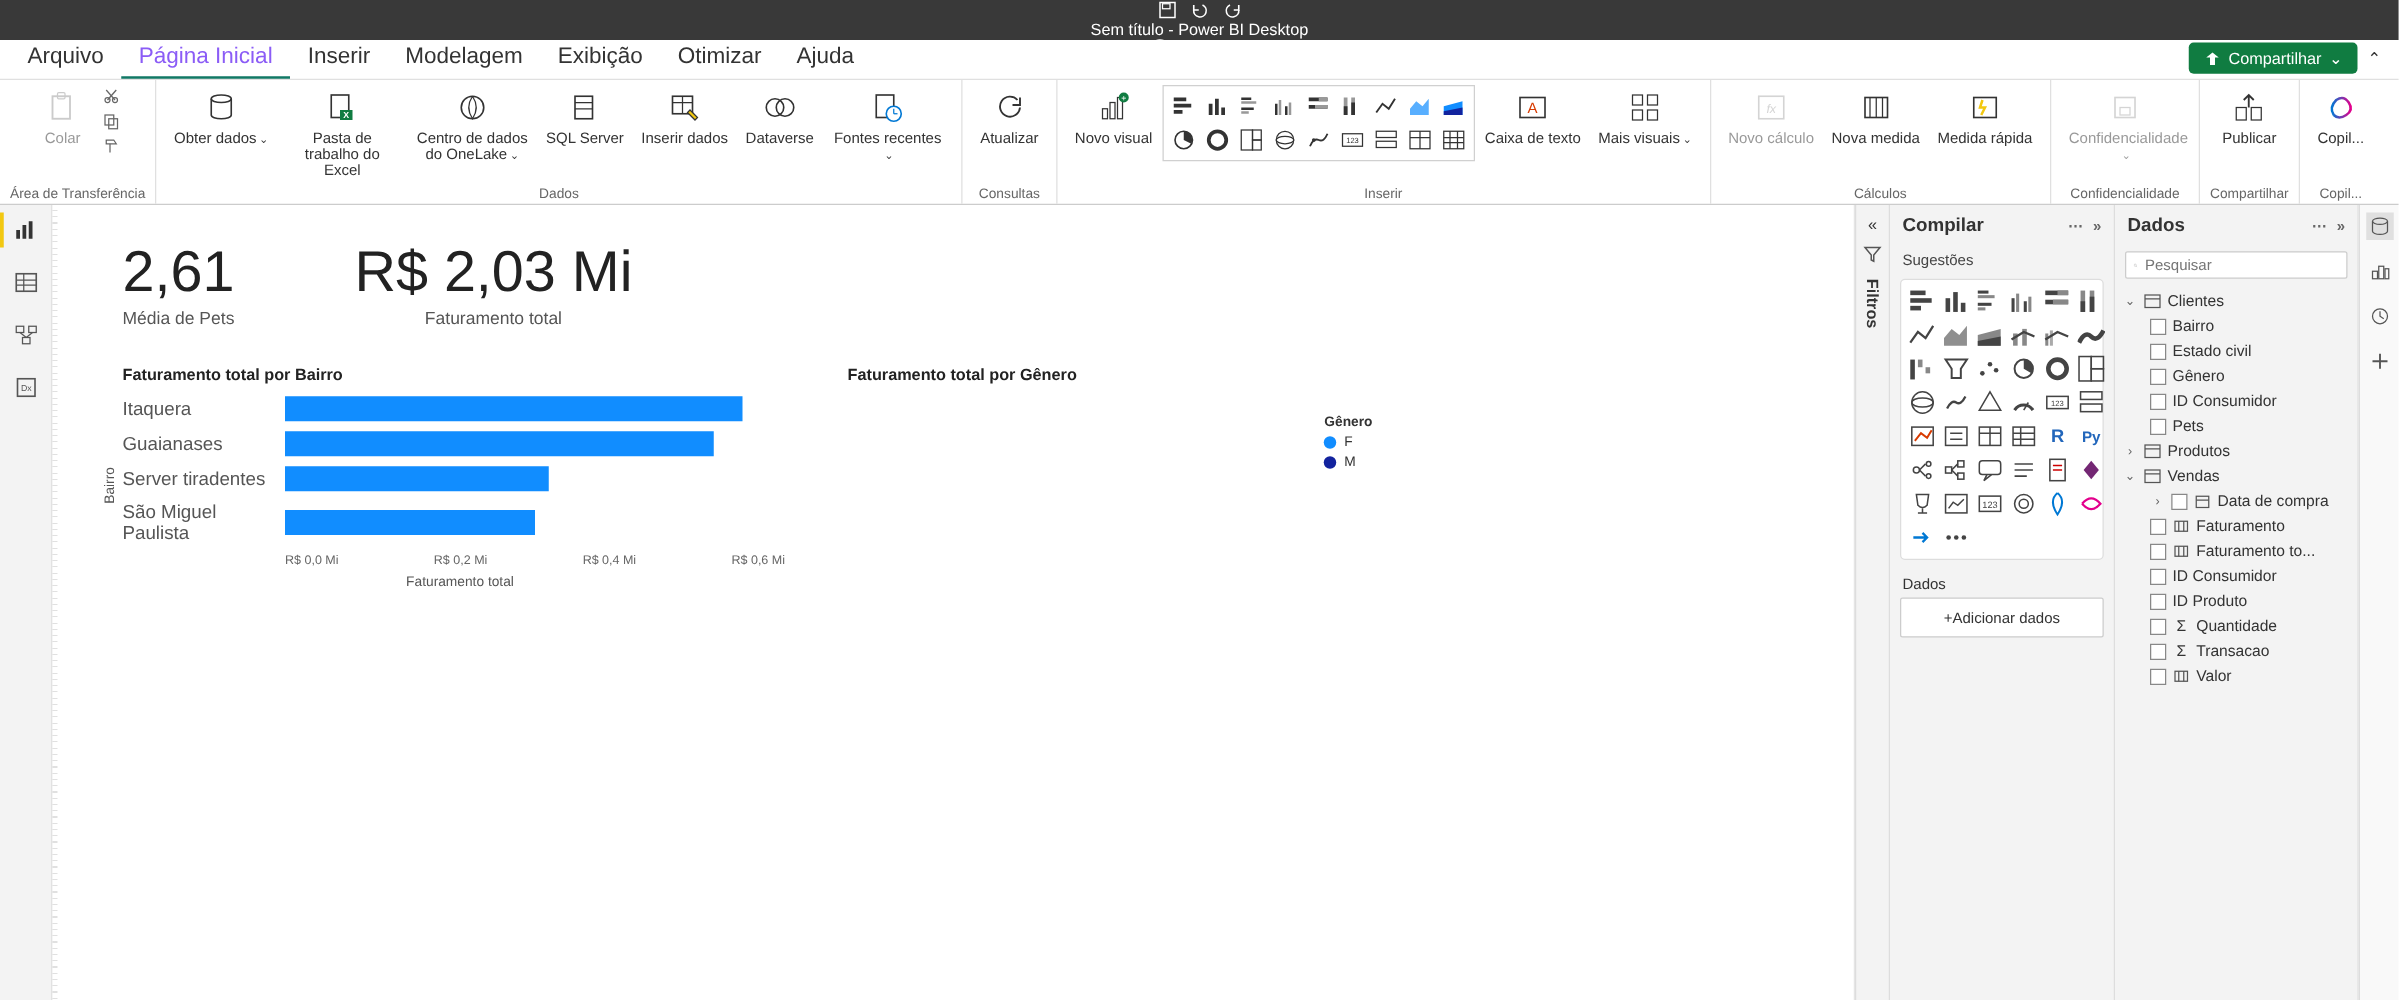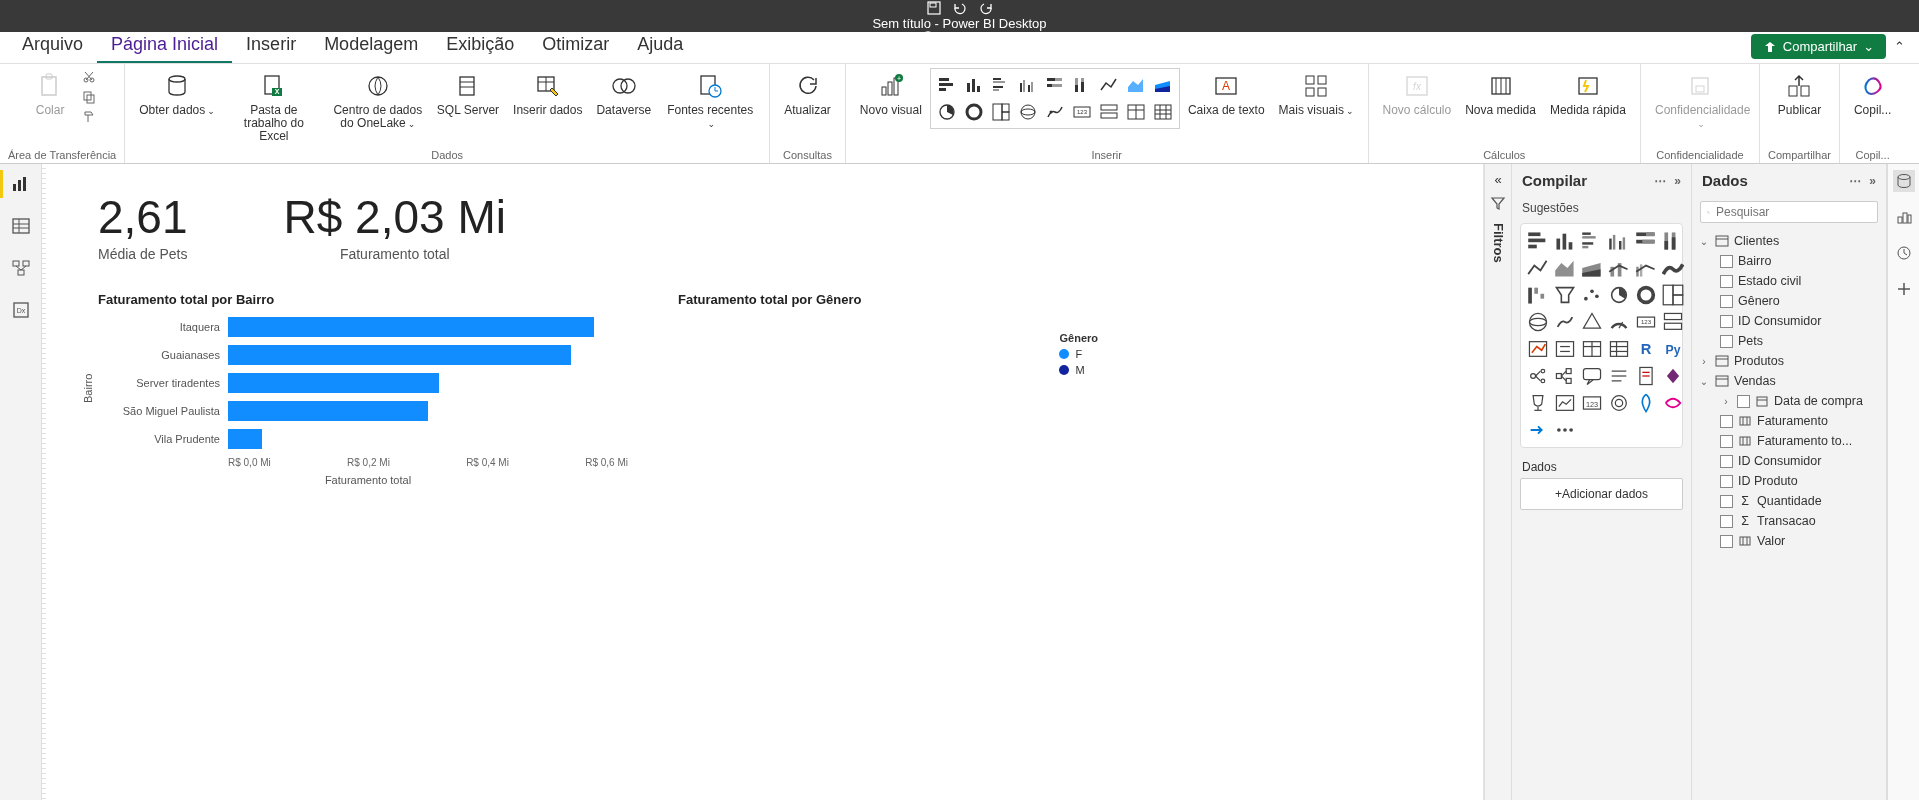--- a/index.html
+++ b/index.html
@@ -11,21 +11,21 @@
 .titlebar-left .tb-icon { width: 16px; height: 16px; display: inline-flex; align-items: center; justify-content: center; cursor: pointer; }
 .titlebar-center { flex: 1; text-align: center; font-size: 13px; }
 .titlebar-right { display: flex; gap: 16px; align-items: center; }
 .signin { display: flex; align-items: center; gap: 6px; cursor: pointer; }
 .win-controls { display: flex; gap: 20px; }
 .win-btn { width: 16px; height: 16px; display: inline-flex; align-items: center; justify-content: center; cursor: pointer; }
 
 
 .tabs { background: #fff; height: 32px; display: flex; align-items: flex-end; border-bottom: 1px solid #e0e0e0; padding: 0 8px; }
 .tab { padding: 6px 14px; font-size: 18px; color: #333; cursor: pointer; border-bottom: 2px solid transparent; }
-.tab.active { border-bottom: 2px solid #117865; color: #4c1d95; font-weight: 400; margin-top: 24px; }
+.tab.active { border-bottom: 2px solid #117865; color: #8b5cf6; font-weight: 400; margin-top: 24px; }
 .tabs-right { margin-left: auto; display: flex; align-items: center; padding-bottom: 4px; padding-right: 6px; }
 .share-btn { background: #107c41; color: #fff; border: none; padding: 5px 12px; border-radius: 4px; font-size: 13px; display: flex; align-items: center; gap: 6px; cursor: pointer; }
 
 
 .ribbon { background: #fff; display: flex; border-bottom: 1px solid #ccc; height: 100px; }
 .ribbon-group { border-right: 1px solid #e0e0e0; padding: 4px 8px 2px; display: flex; flex-direction: column; align-items: center; justify-content: space-between; }
 .ribbon-group-label { font-size: 11px; color: #666; text-align: center; margin-top: 2px; }
 .ribbon-buttons { display: flex; gap: 2px; align-items: flex-start; justify-content: center; }
 .rbtn { display: flex; flex-direction: column; align-items: center; justify-content: flex-start; padding: 2px 6px; cursor: pointer; text-align: center; font-size: 12px; min-width: 48px; }
 .rbtn.disabled { opacity: 0.5; cursor: default; }
@@ -53,21 +53,21 @@
 .kpi { text-align: center; }
 .kpi .big { font-size: 46px; font-weight: 400; color: #222; line-height: 1; }
 .kpi .lab { font-size: 14px; color: #555; margin-top: 6px; }
 
 .charts { display: flex; gap: 40px; padding: 0 40px; }
 .chart { }
 .chart-title { font-size: 13px; font-weight: 600; color: #222; margin-bottom: 10px; }
 
 .bar-chart { position: relative; width: 540px; height: 220px; }
 .bar-row { display: flex; align-items: center; margin-bottom: 8px; }
-.bar-label { width: 130px; text-align: right; font-size: 11px; color: #555; padding-right: 8px; }
+.bar-label { width: 130px; font-size: 15px; color: #555; padding-right: 8px; }
 .bar-track { flex: 1; height: 20px; position: relative; }
 .bar-fill { height: 100%; background: #118dff; }
 .bar-axis { display: flex; margin-left: 130px; font-size: 10px; color: #666; justify-content: space-between; width: 400px; }
 .bar-xlabel { text-align: center; font-size: 11px; color: #555; margin-top: 6px; }
 .bar-ylabel { position: absolute; left: -10px; top: 50%; transform: rotate(-90deg) translateX(30px); font-size: 11px; color: #555; transform-origin: left center; }
 
 .pie-chart { position: relative; width: 420px; }
 .pie-wrap { position: relative; width: 160px; height: 160px; margin-left: 100px; }
 .pie-slice { position: absolute; inset: 0; border-radius: 50%; }
 .pie-label { position: absolute; font-size: 11px; color: #555; white-space: nowrap; }
@@ -632,26 +632,20 @@
               <div class="bar-track">
                 <div class="bar-fill" style="width: 211.429px;"></div>
               </div>
             </div>
             <div class="bar-row">
               <div class="bar-label">São Miguel Paulista</div>
               <div class="bar-track">
                 <div class="bar-fill" style="width: 200px;"></div>
               </div>
             </div>
-            <div class="bar-row">
-              <div class="bar-label">Vila Prudente</div>
-              <div class="bar-track">
-                <div class="bar-fill" style="width: 34.2857px;"></div>
-              </div>
-            </div>
             <div class="bar-axis">
               <span>R$ 0,0 Mi</span>
               <span>R$ 0,2 Mi</span>
               <span>R$ 0,4 Mi</span>
               <span>R$ 0,6 Mi</span>
             </div>
             <div class="bar-xlabel">Faturamento total</div>
           </div>
       </div>
 

